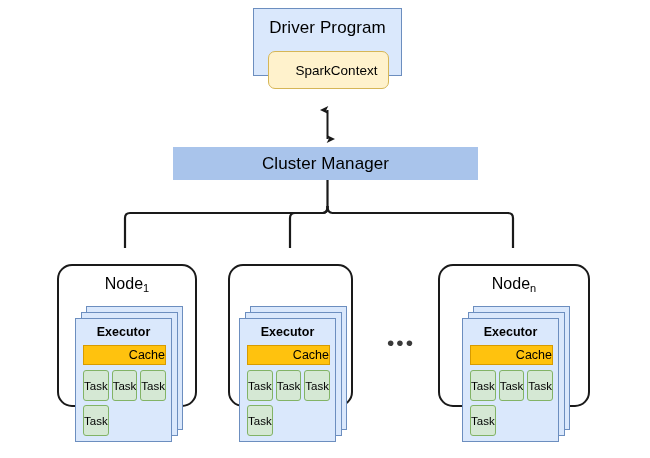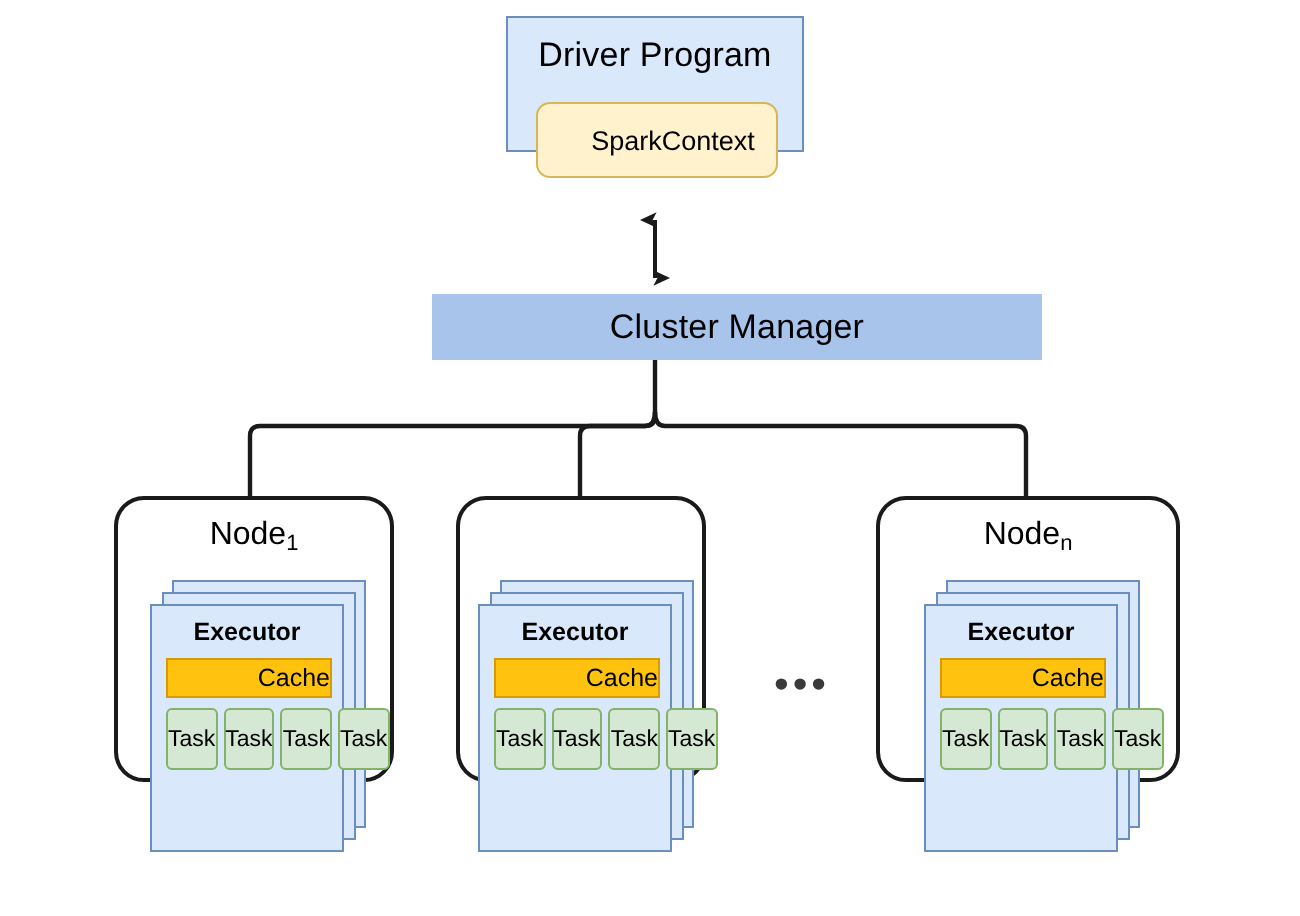--- a/index.html
+++ b/index.html
@@ -76,27 +76,26 @@
     left: 173px;
     top: 147px;
     width: 305px;
     height: 33px;
     background: #a9c4eb;
     display: flex;
     align-items: center;
     justify-content: center;
     font-size: 17px;
     letter-spacing: 0.1px;
-    margin-left: 43px;
   }
 
   
   .node-box {
     position: absolute;
-    top: 248px;
+    top: 264px;
     height: 143px;
     background: #ffffff;
     border: 2px solid #1a1a1a;
     border-radius: 15px;
     box-sizing: border-box;
   }
   .node-title {
     position: absolute;
     left: 0;
     top: 8px;
@@ -166,21 +165,21 @@
     justify-content: flex-end;
     font-size: 12.5px;
   }
   .task-grid {
     position: absolute;
     left: 7px;
     top: 51px;
     width: 83px;
     height: 66px;
     display: grid;
-    grid-template-columns: 1fr 1fr 1fr 1fr;
+    grid-template-columns: 1fr 1fr 1fr;
     grid-template-rows: 1fr 1fr;
     gap: 4px 3px;
   }
   .task-box {
     background: #d5e8d4;
     border: 1px solid #82b366;
     border-radius: 3px;
     box-sizing: border-box;
     display: flex;
     align-items: center;

